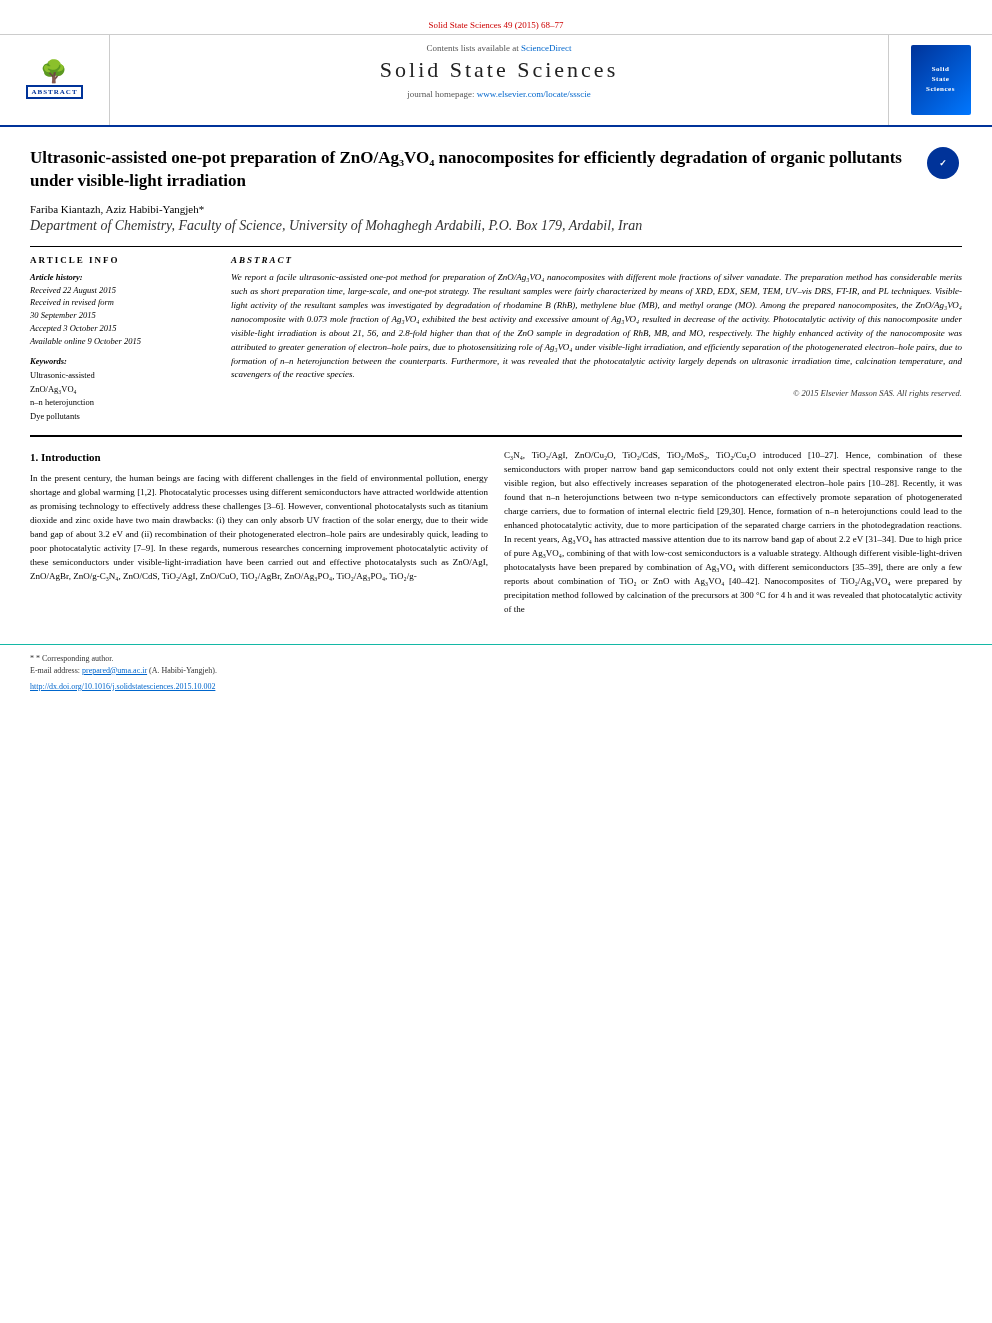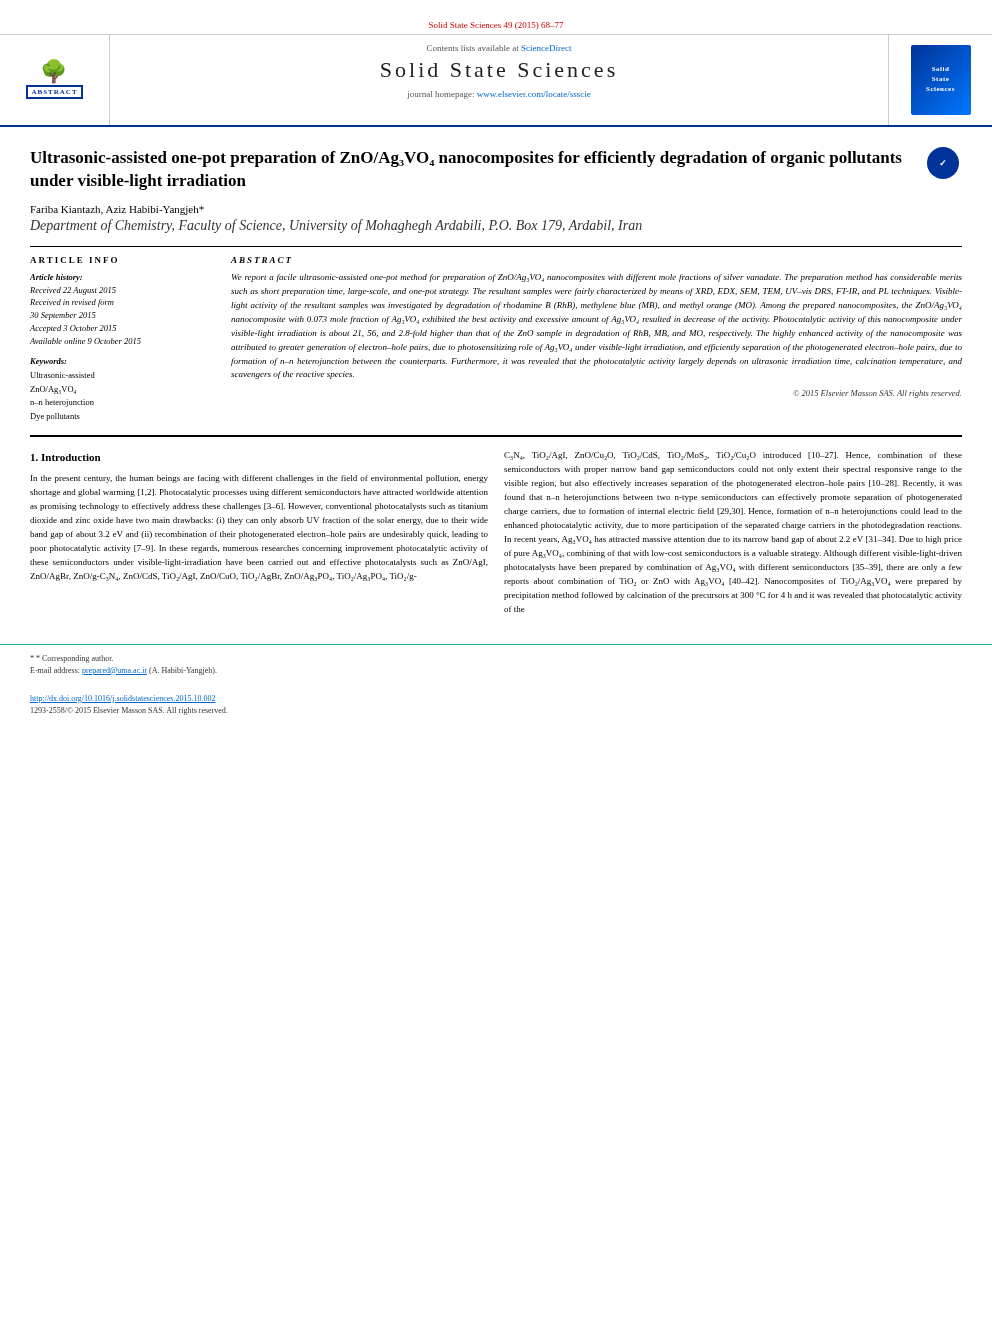--- a/index.html
+++ b/index.html
@@ -373,17 +373,16 @@
 <div class="page-footer">
   <div class="footer-note">
     <span class="footer-star">* </span>
     <span>* Corresponding author.</span>
   </div>
   <div class="footer-note">
     <span>E-mail address:</span>
     <a href="#" style="color:#0066cc;">prepared@uma.ac.ir</a>
     <span>(A. Habibi-Yangjeh).</span>
   </div>
-  <div class="footer-note" style="margin-top:16px;">
+  <div class="footer-note" style="margin-top:4px;">
     <a href="#" style="color:#0066cc;">http://dx.doi.org/10.1016/j.solidstatesciences.2015.10.002</a>
   </div>
-  <div class="footer-note">1293-2558/© 2015 Elsevier Masson SAS. All rights reserved.</div>
 </div>
 
 </body></html>

